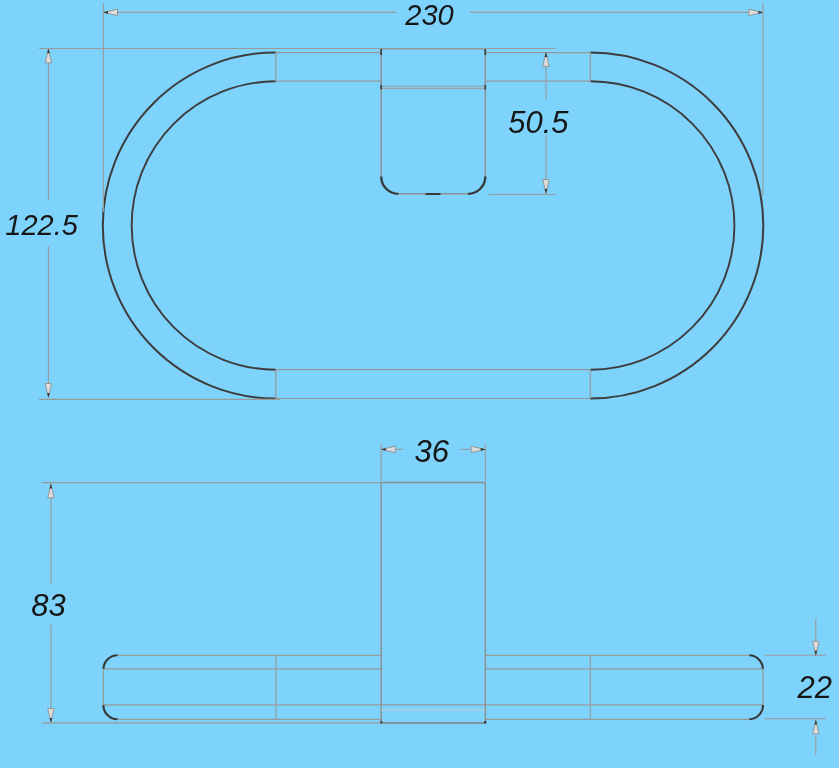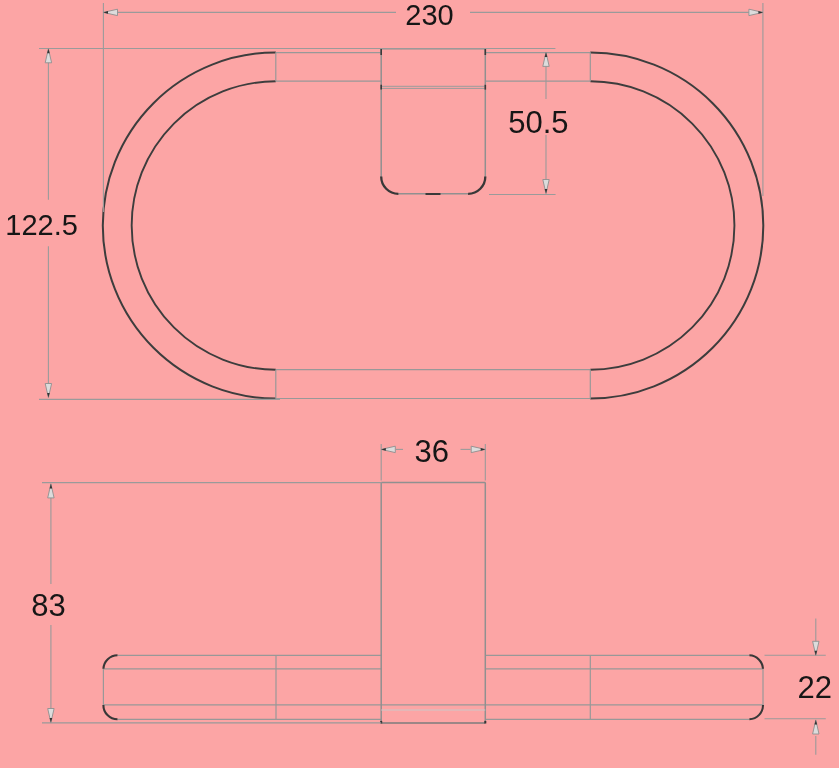--- a/index.html
+++ b/index.html
@@ -1,16 +1,16 @@
 <!DOCTYPE html>
 <html><head>
 <meta charset="utf-8">
 <style>
   html,body{margin:0;padding:0;background:#ffffff;}
-  .wrap{width:839px;height:768px;position:relative;background:#fca5a5;overflow:hidden;}
+  .wrap{width:839px;height:768px;position:relative;background:#7dd3fc;overflow:hidden;font-style:italic;}
   svg{display:block;}
   text{font-family:"Liberation Sans", sans-serif;fill:#161616;}
 </style>
 </head>
 <body>
 <div class="wrap">
 <svg width="839" height="768" viewBox="0 0 839 768">
 <g fill="none" stroke-linecap="butt">
 
 <path d="M 275.8 52.5 A 173 173 0 0 0 275.8 398.5" stroke="#3d3d3d" stroke-width="2"></path>

